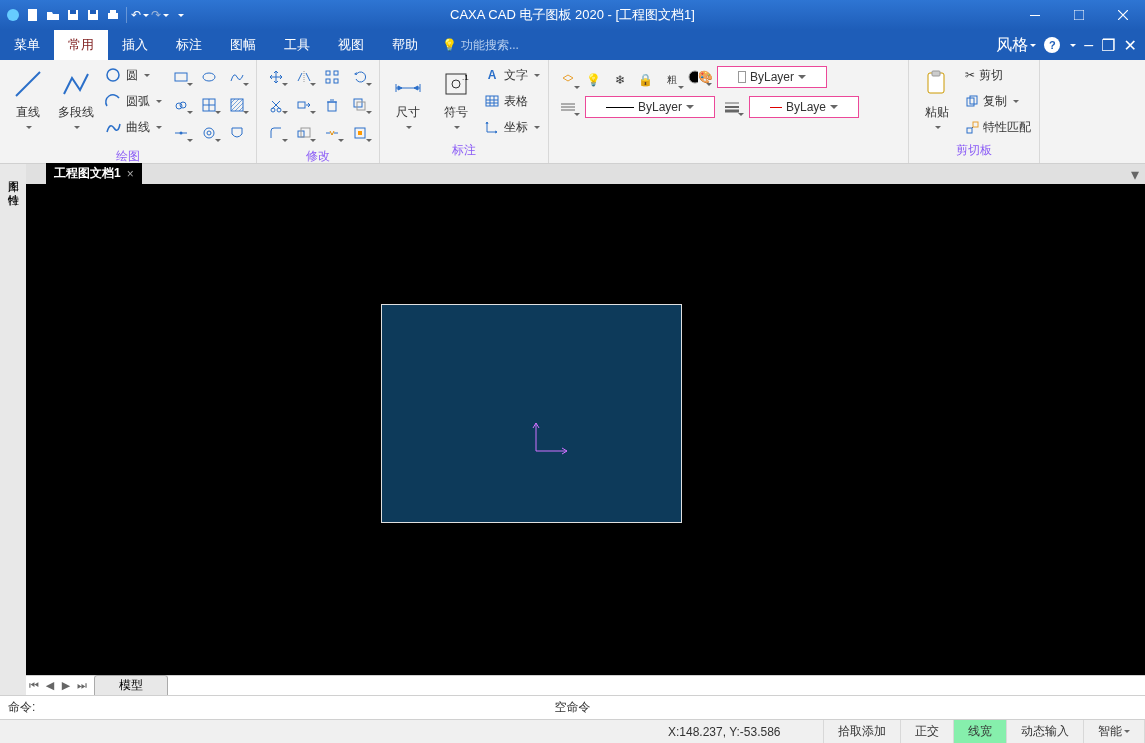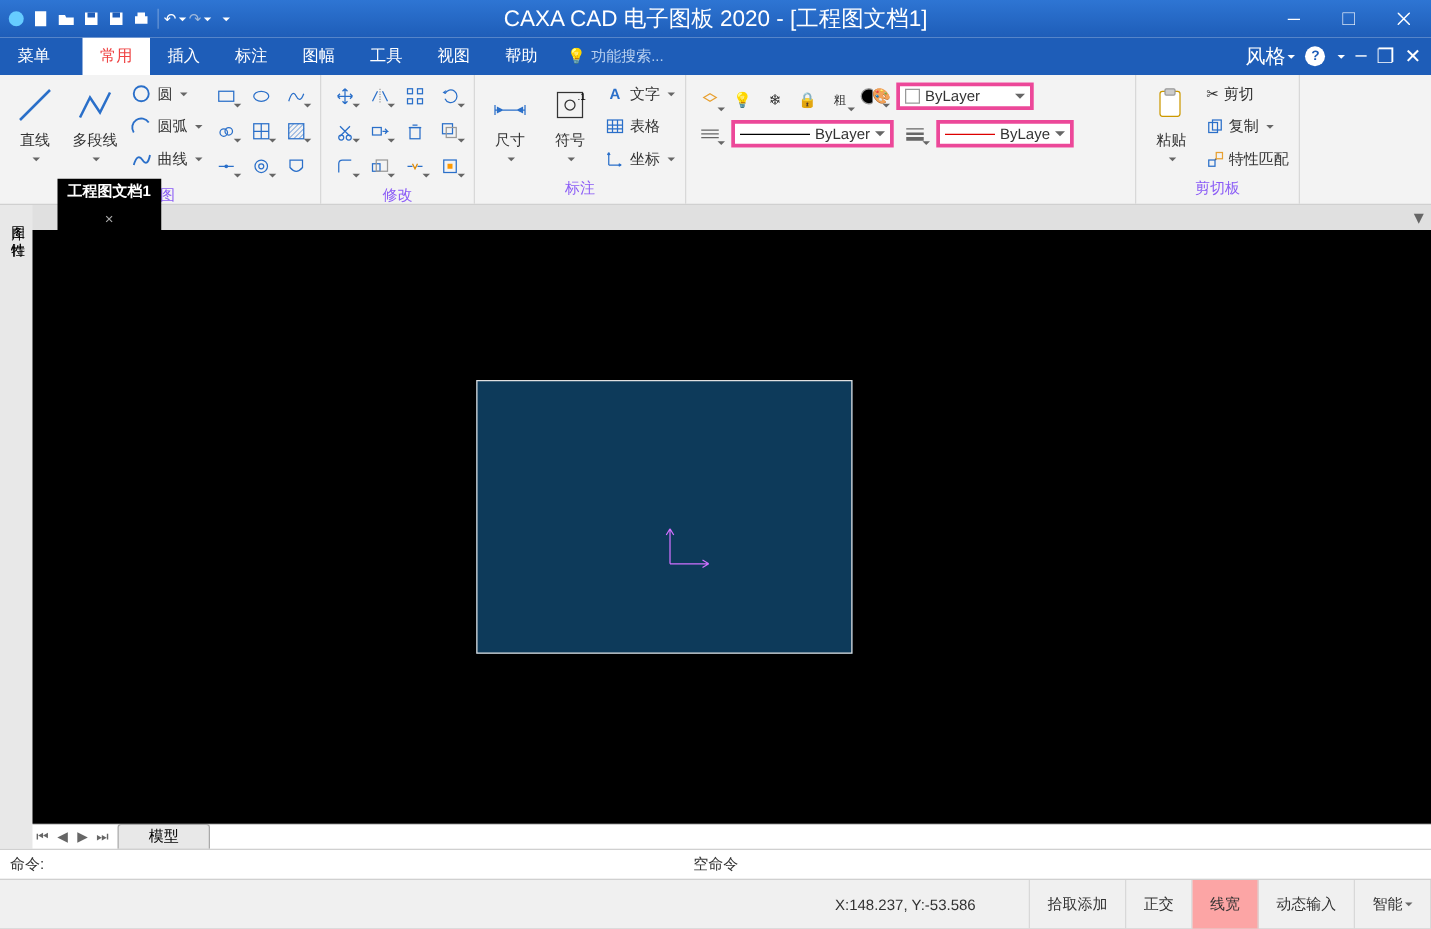--- a/index.html
+++ b/index.html
@@ -1,70 +1,70 @@
 <!DOCTYPE html>
 <html><head>
 <meta charset="utf-8">
 <style>
 * { box-sizing: border-box; margin: 0; padding: 0; font-family: "Microsoft YaHei", sans-serif; }
 body { width: 1145px; height: 743px; overflow: hidden; background: #fff; display: flex; flex-direction: column; }
 .titlebar { height: 30px; background: linear-gradient(to bottom,#2e75d3,#1e5db8); display: flex; align-items: center; color: #fff; font-size: 12px; position: relative; }
 .tb-left { display: flex; align-items: center; gap: 2px; padding-left: 4px; }
 .tb-icon { width: 18px; height: 18px; display: flex; align-items: center; justify-content: center; font-size: 12px; }
 .tb-sep { width: 1px; height: 16px; background: rgba(255,255,255,0.3); margin: 0 2px; }
-.tb-title { position: absolute; left: 50%; transform: translateX(-50%); font-size: 18px; }
+.tb-title { position: absolute; left: 50%; transform: translateX(-50%); font-size: 13px; }
 .tb-right { position: absolute; right: 0; display: flex; align-items: center; }
 .wbtn { width: 44px; height: 30px; display: flex; align-items: center; justify-content: center; cursor: pointer; }
 
 .menubar { height: 30px; background: #1e5db8; display: flex; align-items: stretch; color: #fff; font-size: 13px; }
 .menu-item { padding: 0 14px; display: flex; align-items: center; cursor: pointer; }
-.menu-item.active { background: #fff; color: #ef4444; margin-left: 12px; }
+.menu-item.active { background: #fff; color: #7f1d1d; }
 .menu-search { display: flex; align-items: center; color: #b8d0ef; margin-left: 10px; font-size: 12px; gap: 4px; }
 .menu-right { margin-left: auto; display: flex; align-items: center; gap: 8px; padding-right: 8px; }
 .mr-item { font-size: 16px; cursor: pointer; }
 .help-circle { width: 16px; height: 16px; background: #fff; color: #1e5db8; border-radius: 50%; display: flex; align-items: center; justify-content: center; font-size: 11px; font-weight: bold; }
 
 .ribbon { background: #f3f3f3; border-bottom: 1px solid #d0d0d0; display: flex; height: 104px; }
 .rgroup { border-right: 1px solid #d8d8d8; display: flex; flex-direction: column; padding: 4px 6px 0; }
 .rgroup-body { flex: 1; display: flex; align-items: flex-start; gap: 4px; }
 .rgroup-label { text-align: center; font-size: 12px; color: #8b5cf6; padding: 2px 0 4px; }
 .bigbtn { display: flex; flex-direction: column; align-items: center; gap: 2px; padding: 2px 4px; cursor: pointer; font-size: 12px; color: #333; }
 .bigbtn .icon { width: 36px; height: 36px; display: flex; align-items: center; justify-content: center; }
 .smallgrid { display: grid; grid-template-columns: repeat(3, 26px); grid-auto-rows: 26px; gap: 2px; align-content: start; }
 .smallgrid.s4 { grid-template-columns: repeat(4, 26px); }
 .smallgrid.s2 { grid-template-columns: repeat(2, 26px); }
 .sbtn { width: 26px; height: 26px; display: flex; align-items: center; justify-content: center; cursor: pointer; border-radius: 2px; position: relative; }
 .dd-arrow::after { content: ""; position: absolute; right: 1px; bottom: 1px; border: 3px solid transparent; border-top-color: #666; }
 .vcol { display: flex; flex-direction: column; gap: 4px; font-size: 12px; color: #333; }
 .vrow { display: flex; align-items: center; gap: 4px; height: 22px; cursor: pointer; padding: 0 2px; }
-.prop-select { height: 22px; font-size: 12px; border: 3px solid #ec4899; background: #fff; display: flex; align-items: center; padding: 0 4px; gap: 4px; cursor: pointer; }
+.prop-select { height: 22px; font-size: 12px; border: 1px solid #ec4899; background: #fff; display: flex; align-items: center; padding: 0 20px; gap: 4px; cursor: pointer; }
 .prop-select .swatch { width: 12px; height: 12px; background: #fff; border: 1px solid #999; }
 .prop-select .linetype { flex: 1; height: 1px; background: #000; }
 .prop-select .linetype.red { background: #d00; }
 .prop-select .arrow { border: 4px solid transparent; border-top-color: #666; margin-top: 4px; }
 
 .workspace { flex: 1; display: flex; background: #e8e8e8; min-height: 0; }
 .leftbar { width: 26px; background: #e8e8e8; display: flex; flex-direction: column; gap: 6px; padding-top: 4px; align-items: center; font-size: 11px; }
 .leftbar-item { writing-mode: vertical-rl; padding: 4px 2px; cursor: pointer; }
 .canvas-area { flex: 1; display: flex; flex-direction: column; min-width: 0; }
 .doc-tabs { height: 20px; display: flex; align-items: flex-end; background: #e0e0e0; }
-.doc-tab { background: #000; color: #fff; font-size: 12px; padding: 2px 8px; display: flex; align-items: center; gap: 6px; font-weight: bold; flex-direction: column; }
+.doc-tab { background: #000; color: #fff; font-size: 12px; padding: 2px 8px; display: flex; align-items: center; gap: 6px; font-weight: bold; }
 .doc-tab .x { font-weight: normal; cursor: pointer; color: #aaa; }
 .canvas { flex: 1; background: #000; position: relative; overflow: hidden; }
 .drawing-rect { position: absolute; left: 355px; top: 120px; width: 301px; height: 219px; background: #0d3a5a; border: 1px solid #e0e0e0; }
 .axis { position: absolute; left: 505px; top: 237px; }
 .axis svg { overflow: visible; }
 .bottom-tabs { height: 20px; background: #fff; display: flex; align-items: center; font-size: 11px; gap: 0; border-top: 1px solid #d0d0d0; }
 .navbtn { width: 16px; height: 16px; display: flex; align-items: center; justify-content: center; cursor: pointer; color: #666; }
 .model-tab { background: #e8e8e8; border: 1px solid #aaa; padding: 1px 24px; font-size: 12px; margin-left: 4px; border-radius: 3px 3px 0 0; }
 
 .cmdline { height: 24px; background: #fff; border-top: 1px solid #d0d0d0; display: flex; align-items: center; font-size: 12px; padding: 0 8px; color: #333; }
-.statusbar { height: 40px; background: #f0f0f0; border-top: 1px solid #d0d0d0; display: flex; align-items: flex-start; font-size: 12px; color: #333; }
+.statusbar { height: 24px; background: #f0f0f0; border-top: 1px solid #d0d0d0; display: flex; align-items: flex-start; font-size: 12px; color: #333; }
 .status-cell { padding: 0 14px; border-right: 1px solid #d8d8d8; height: 100%; display: flex; align-items: center; cursor: pointer; }
-.status-cell.active { background: #fca5a5; }
+.status-cell.active { background: #86efac; }
 .status-spacer { flex: 1; }
 
 svg { display: block; }
 .tri { border: 3px solid transparent; border-top-color: #fff; display: inline-block; margin-left: 2px; margin-top: 3px; }
 .tri.dark { border-top-color: #666; }
 </style>
 </head>
 <body>
 
 <div class="titlebar">

